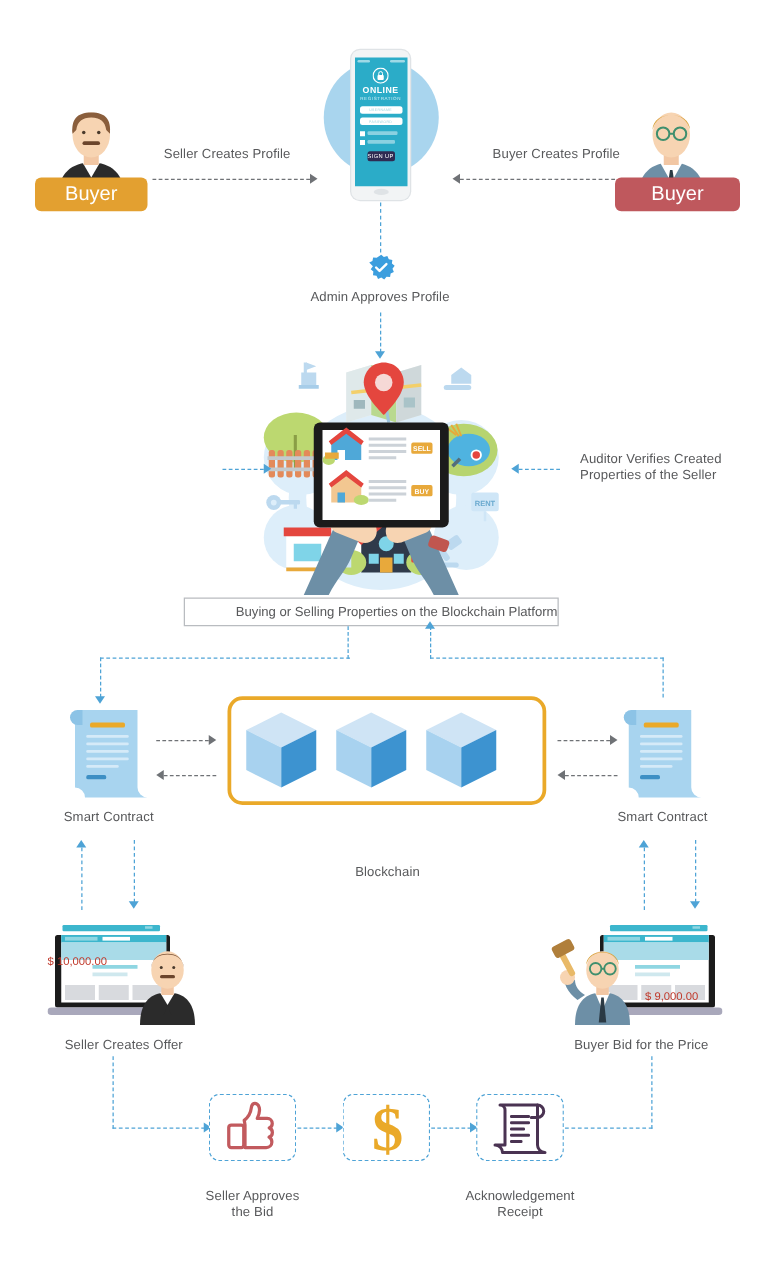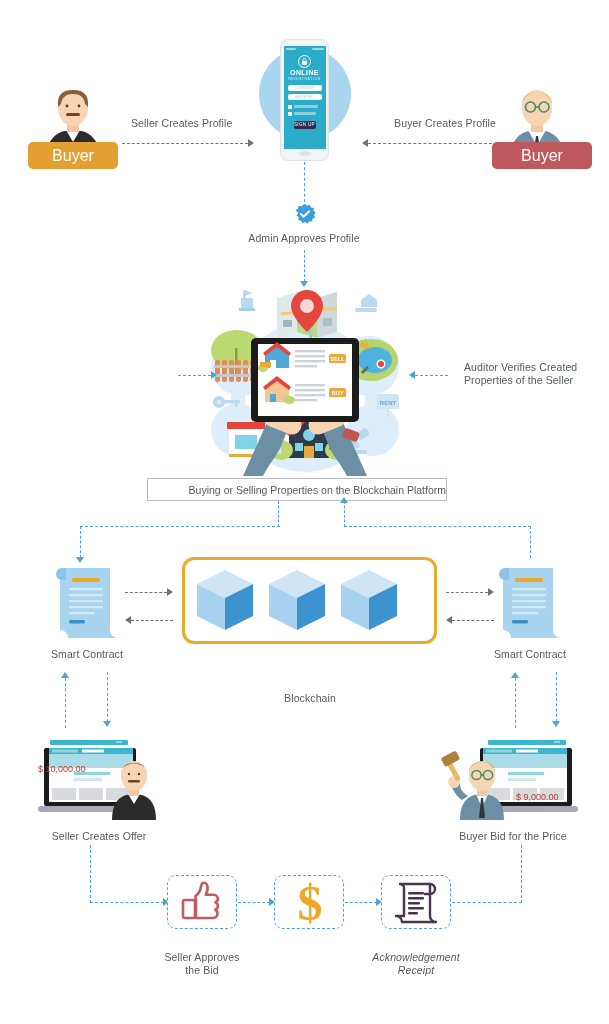--- a/index.html
+++ b/index.html
@@ -535,16 +535,16 @@
       </g>
       <g fill="#4a3352">
         <rect x="26" y="16" width="16" height="2.4" rx="1"></rect>
         <rect x="26" y="21" width="16" height="2.4" rx="1"></rect>
         <rect x="26" y="26" width="12" height="2.4" rx="1"></rect>
         <rect x="26" y="31" width="16" height="2.4" rx="1"></rect>
         <rect x="26" y="36" width="10" height="2.4" rx="1"></rect>
       </g>
     </svg>
   </div>
-  <div class="abs lbl center" style="left:366px; top:951px; width:100px;font-style:italic;">Acknowledgement
+  <div class="abs lbl center" style="left:366px; top:951px; width:100px;">Acknowledgement
 Receipt</div>
 
 </div>
 
 </body></html>

